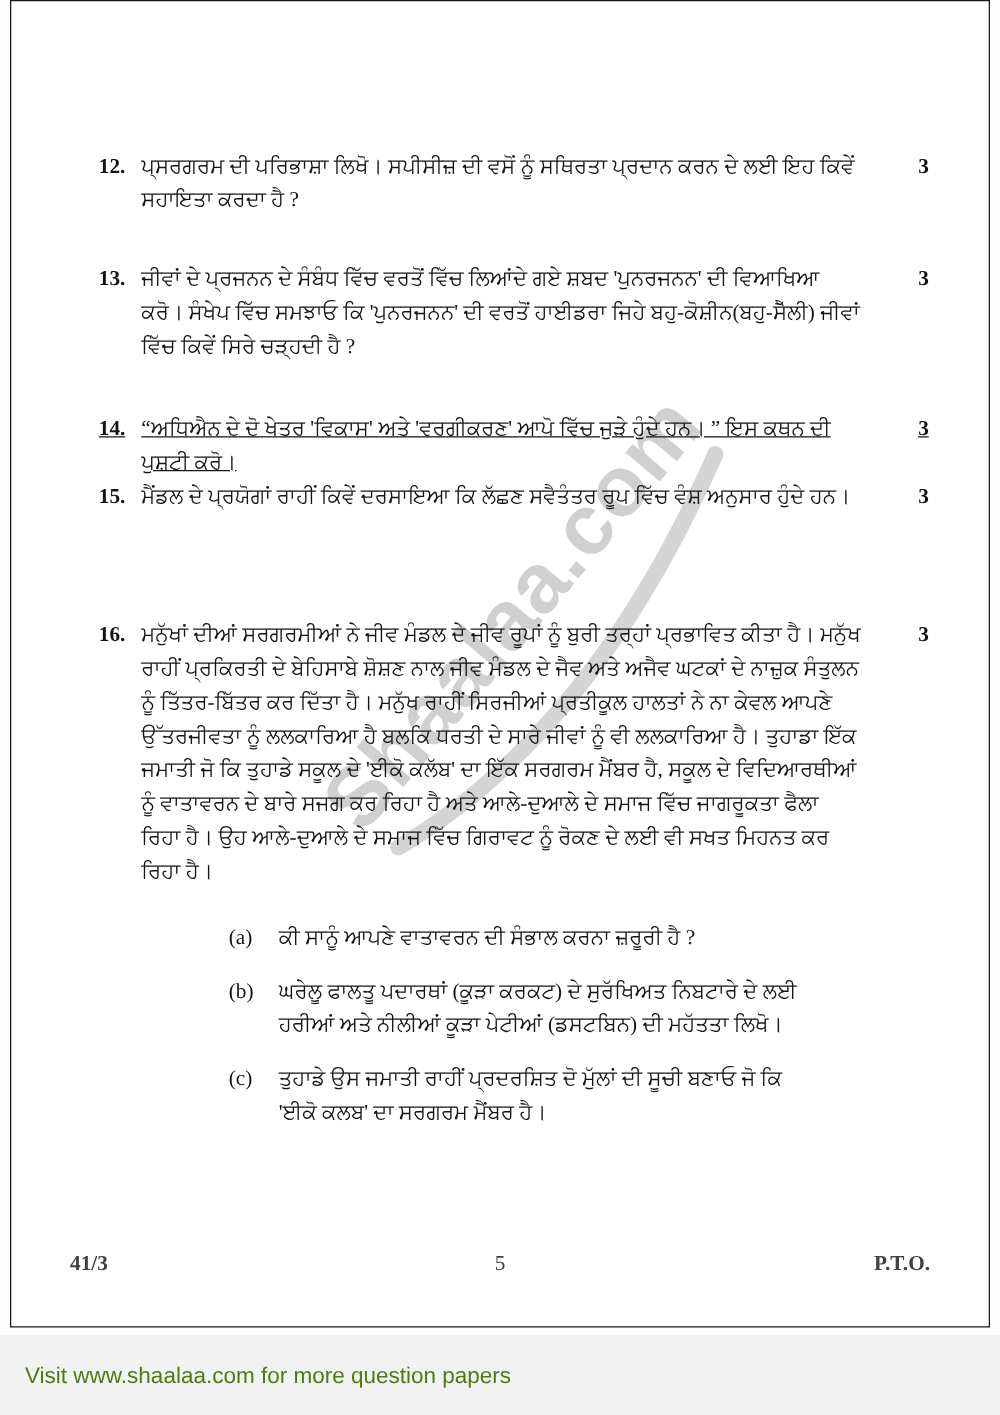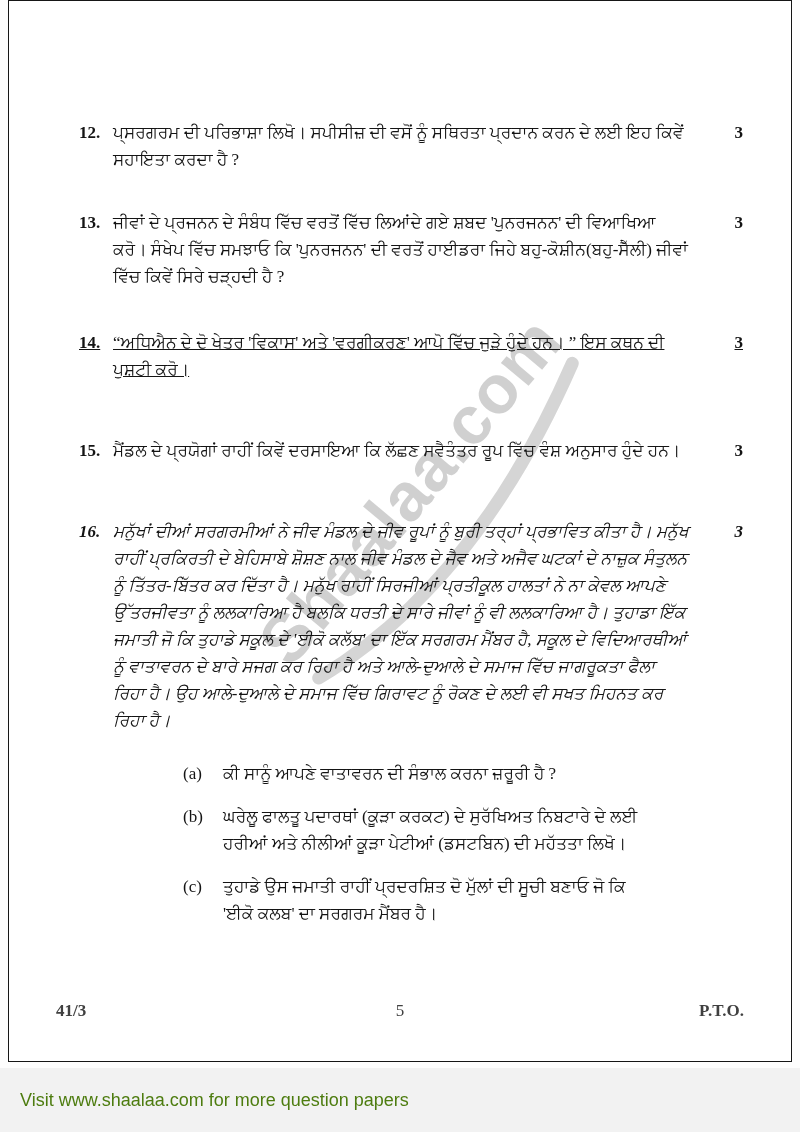--- a/index.html
+++ b/index.html
@@ -71,22 +71,22 @@
   }
   .marks {
     flex: 0 0 40px;
     width: 40px;
     text-align: right;
     font-weight: bold;
   }
 
   .q13 { margin-top: 36px; }
   .q14 { margin-top: 39px; text-decoration: underline; }
-  .q15 { margin-top: 54px; }
-  .q16 { margin-top: 54px; font-style: italic; }
+  .q15 { }
+  .q16 { margin-top: 84px; }
 
   .subq {
     display: flex;
     align-items: flex-start;
     font-size: 17px;
     line-height: 27px;
     margin-left: 104px;
     padding-right: 102px;
   }
   .subq .plabel { flex: 0 0 40px; width: 40px; }

